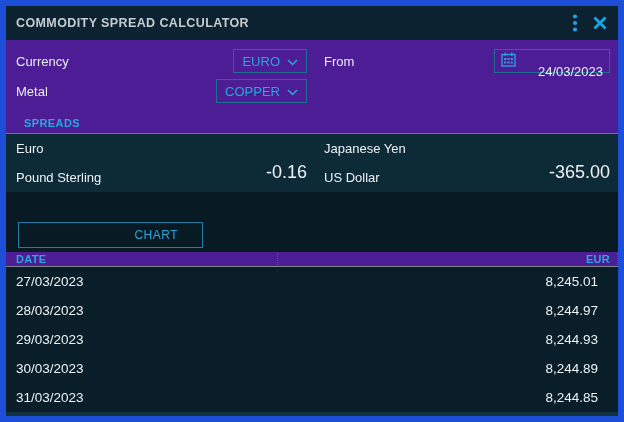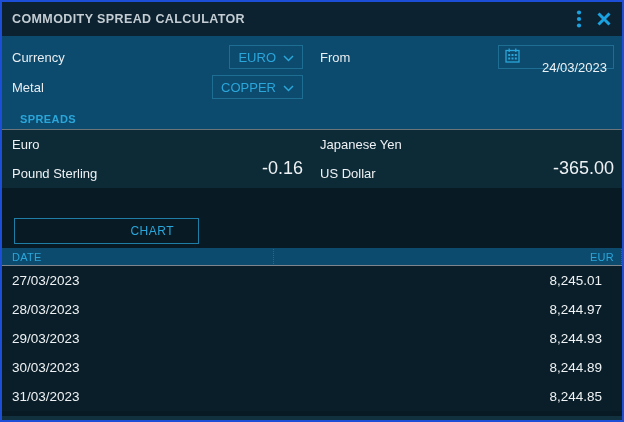--- a/index.html
+++ b/index.html
@@ -1,22 +1,22 @@
 <!DOCTYPE html>
 <html><head>
 <meta charset="utf-8">
 <style>
   * { margin:0; padding:0; box-sizing:border-box; }
   html,body { width:624px; height:422px; overflow:hidden; background:#081a24;
               font-family:"Liberation Sans", sans-serif; }
 
   .window {
     width:624px; height:422px;
-    border:2px solid #1d4ed8;
-    background:#0c4a6e;
+    border:6px solid #1d4ed8;
+    background:#4c1d95;
     display:flex; flex-direction:column;
     position:relative;
   }
 
   
   .titlebar {
     height:34px; flex:0 0 34px;
     background:#0d2230;
     display:flex; align-items:center;
     padding:0 10px;
@@ -68,21 +68,21 @@
     text-align:right; padding-right:24px; cursor:pointer;margin-top:25px;
   }
 
   
   .table-header {
     position:relative; height:18px;
     display:flex; align-items:center; justify-content:space-between;
     padding:0 8px 0 10px;
     border-bottom:1px solid #7e858b;
   }
-  .table-header .col { color:#2aa6da; font-size:11px; font-weight:normal; letter-spacing:.3px; }
+  .table-header .col { color:#2aa6da; font-size:11px; font-weight:bold; letter-spacing:.3px; }
   .vsep { position:absolute; top:1px; bottom:1px; width:0; border-left:1px dotted #3a6276; }
   .vsep.mid { left:271px; }
   .vsep.end { right:0; }
 
   .table-rows { background:#0a1e29; }
   .trow {
     height:29px; display:flex; align-items:center; justify-content:space-between;
     padding:0 20px 0 10px;
   }
   .trow span { color:#eef2f4; font-size:13.5px; }

